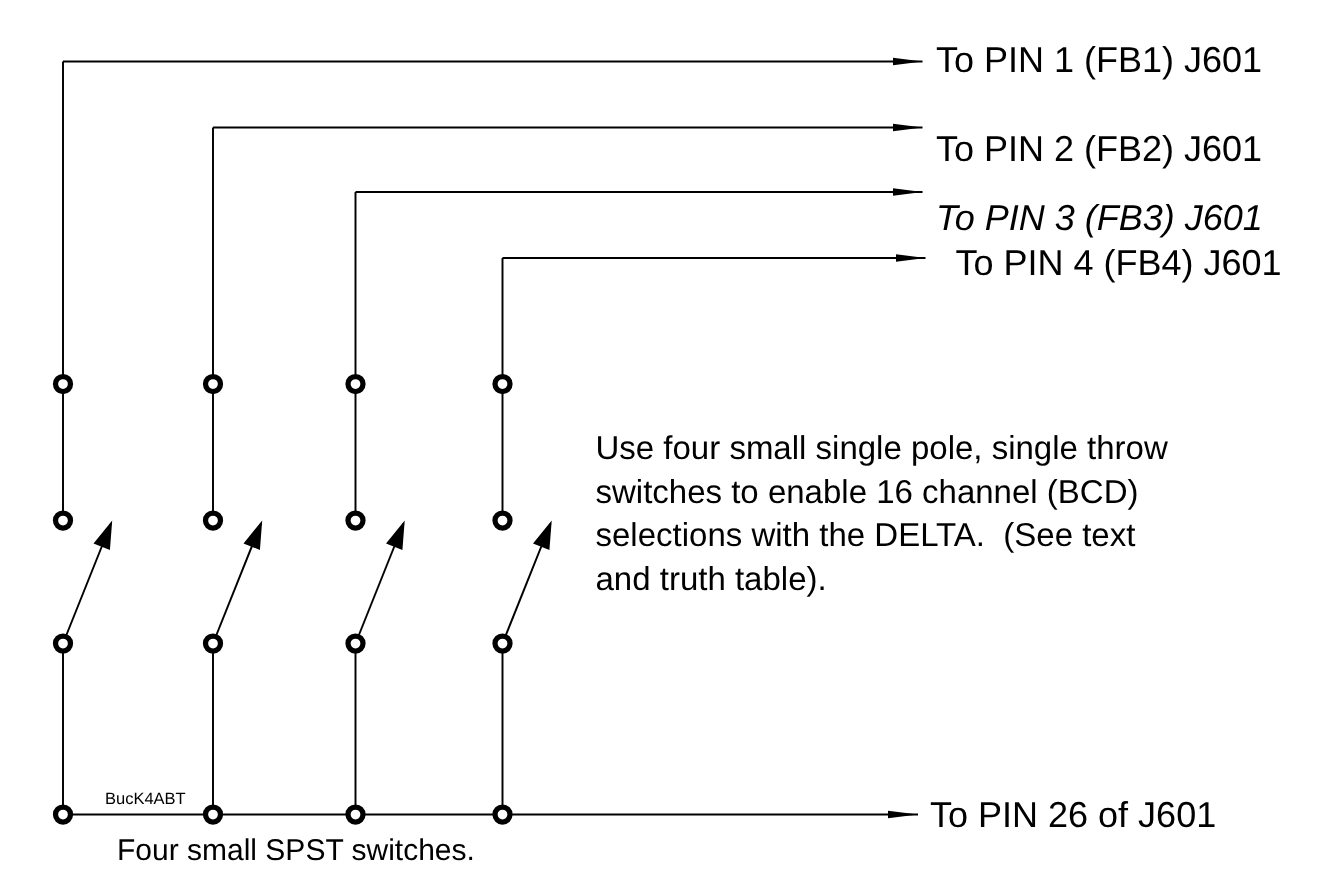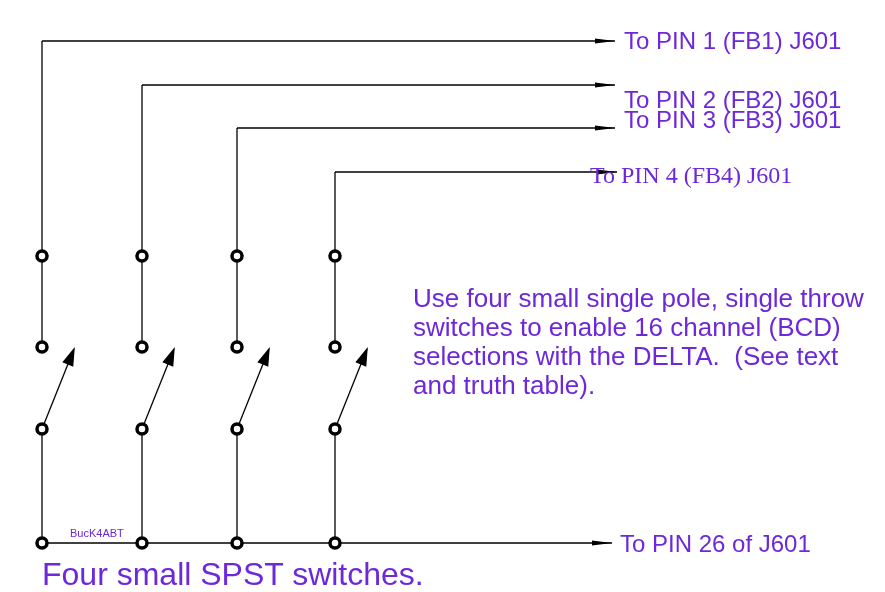--- a/index.html
+++ b/index.html
@@ -1,22 +1,22 @@
 <!DOCTYPE html>
 <html><head>
 <meta charset="utf-8">
 <style>
   html, body { margin: 0; padding: 0; background: #ffffff; }
   body { width: 885px; height: 592px; position: relative; overflow: hidden; font-family: "Liberation Sans", sans-serif; }
   svg { position: absolute; left: 0; top: 0; }
-  .lbl { position: absolute; color: #6d28d9; white-space: nowrap; font-family: "Liberation Sans", sans-serif; }
+  .lbl { position: absolute; color: #000000; white-space: nowrap; font-family: "Liberation Sans", sans-serif; }
   .pin { font-size: 24px; }
-  .desc { font-size: 26px; line-height: 29px; left: 413px; top: 284px; white-space: pre; }
+  .desc { font-size: 22px; line-height: 29px; left: 397px; top: 284px; white-space: pre; }
   .small { font-size: 11px; }
-  .caption { font-size: 32px; }
+  .caption { font-size: 20px; margin-left: 36px; }
 </style>
 </head>
 <body>
 
 <svg width="885" height="592" viewBox="0 0 885 592">
   <defs>
     <marker id="arrow" viewBox="0 0 20 8" refX="20" refY="4" markerWidth="20" markerHeight="8" markerUnits="userSpaceOnUse" orient="auto">
       <path d="M0,1.5 L20,4 L0,6.5 Z" fill="#000"></path>
     </marker>
     <marker id="swarrow" viewBox="0 0 10 16" refX="5" refY="0" markerWidth="10" markerHeight="16" markerUnits="userSpaceOnUse" orient="auto-start-reverse">
@@ -66,22 +66,22 @@
       <circle cx="237" cy="543" r="5" fill="#fff" stroke="#000" stroke-width="3.5"></circle>
       <circle cx="335" cy="256" r="5" fill="#fff" stroke="#000" stroke-width="3.5"></circle>
       <circle cx="335" cy="347" r="5" fill="#fff" stroke="#000" stroke-width="3.5"></circle>
       <circle cx="335" cy="429" r="5" fill="#fff" stroke="#000" stroke-width="3.5"></circle>
       <circle cx="335" cy="543" r="5" fill="#fff" stroke="#000" stroke-width="3.5"></circle>
     </g>
   </svg>
 
 <div class="lbl pin" style="left:624px; top:27px;">To PIN 1 (FB1) J601</div>
 <div class="lbl pin" style="left:624px; top:86px;">To PIN 2 (FB2) J601</div>
-<div class="lbl pin" style="left:624px; top:106px;">To PIN 3 (FB3) J601</div>
-<div class="lbl pin" style="left:590px; top:162px;font-family:Liberation Serif, serif;">To PIN 4 (FB4) J601</div>
+<div class="lbl pin" style="left:624px; top:132px;font-style:italic;">To PIN 3 (FB3) J601</div>
+<div class="lbl pin" style="left:637px; top:162px;">To PIN 4 (FB4) J601</div>
 <div class="lbl pin" style="left:620px; top:530px;">To PIN 26 of J601</div>
 
 <div class="lbl desc"><span>Use four small single pole, single throw</span>
 <span>switches to enable 16 channel (BCD)</span>
 <span>selections with the DELTA.  (See text</span>
 <span>and truth table).</span></div>
 
 <div class="lbl small" style="left:52px; top:527px;padding-left:18px;">BucK4ABT</div>
 <div class="lbl caption" style="left:42px; top:556px;">Four small SPST switches.</div>
 

